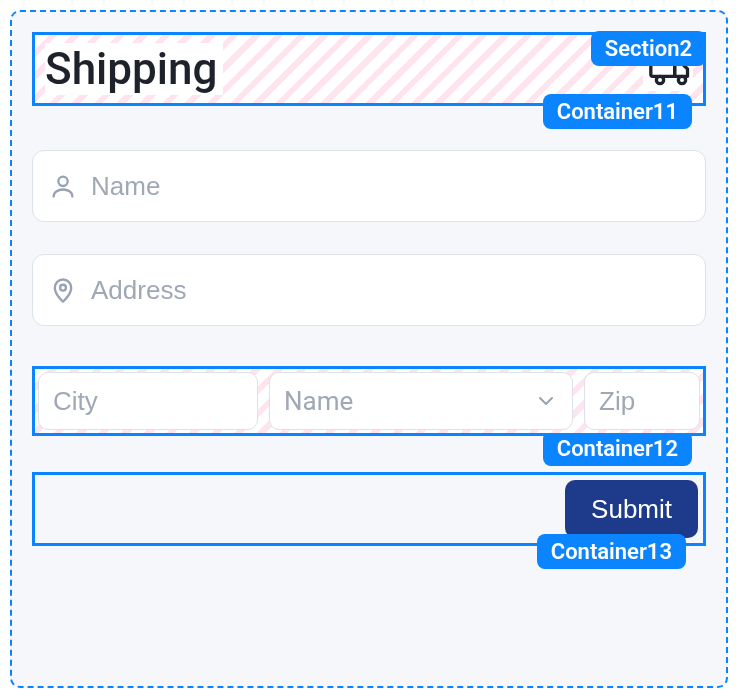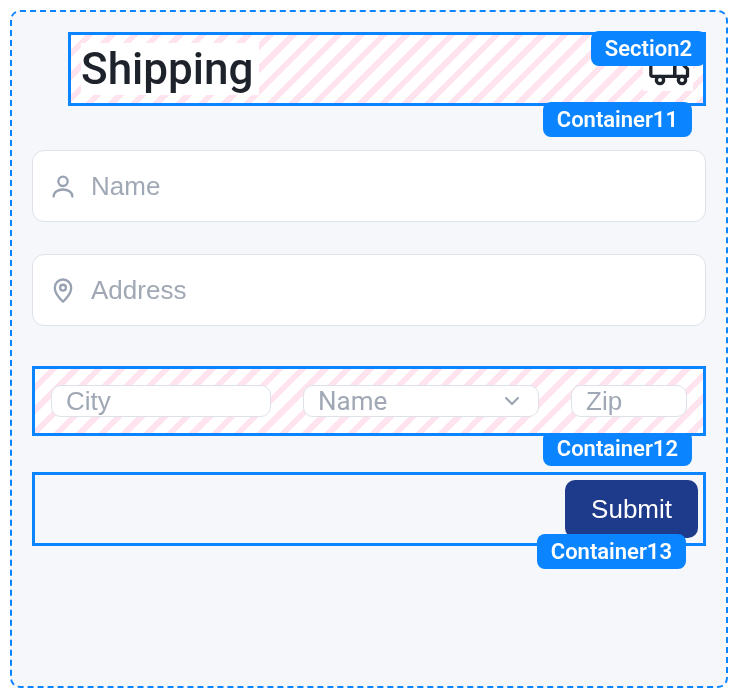--- a/index.html
+++ b/index.html
@@ -25,21 +25,20 @@
       #fff,
       #fff 10px,
       #ffe4ef 10px,
       #ffe4ef 16px
     );
     display: flex;
     align-items: center;
     justify-content: space-between;
     padding: 4px 10px;
     height: 74px;
-    margin-left: 36px;
   }
   .section-title {
     font-size: 44px;
     font-weight: 500;
     color: #1e222a;
     background: #fff;
     padding-right: 6px;
   }
   .section-icon-wrap {
     background: #fff;
@@ -52,21 +51,21 @@
     position: absolute;
     background: #0a84ff;
     color: #fff;
     font-size: 22px;
     font-weight: 600;
     padding: 5px 14px;
     border-radius: 8px;
     white-space: nowrap;
   }
   .tag-section2 { top: -4px; right: -3px; }
-  .tag-c11 { top: 90px; right: 34px; }
+  .tag-c11 { top: 82px; right: 34px; }
   .tag-c12 { top: 419px; right: 34px; }
   .tag-c13 { top: 522px; right: 40px; }
   .input-row {
     margin-top: 32px;
     display: flex;
     align-items: center;
     background: #fff;
     border: 1px solid #dde2e8;
     border-radius: 12px;
     height: 72px;
@@ -92,22 +91,22 @@
     height: 70px;
     display: flex;
     align-items: stretch;
     background: repeating-linear-gradient(
       135deg,
       #fff,
       #fff 10px,
       #ffe4ef 10px,
       #ffe4ef 16px
     );
-    gap: 32px;
-    padding: 16px;
+    gap: 11px;
+    padding: 3px;
   }
   .triple-row .cell {
     background: #fff;
     border: 1px solid #dde2e8;
     border-radius: 10px;
     display: flex;
     align-items: center;
     padding: 0 14px;
   }
   .cell-city  { flex: 0 0 220px; }

